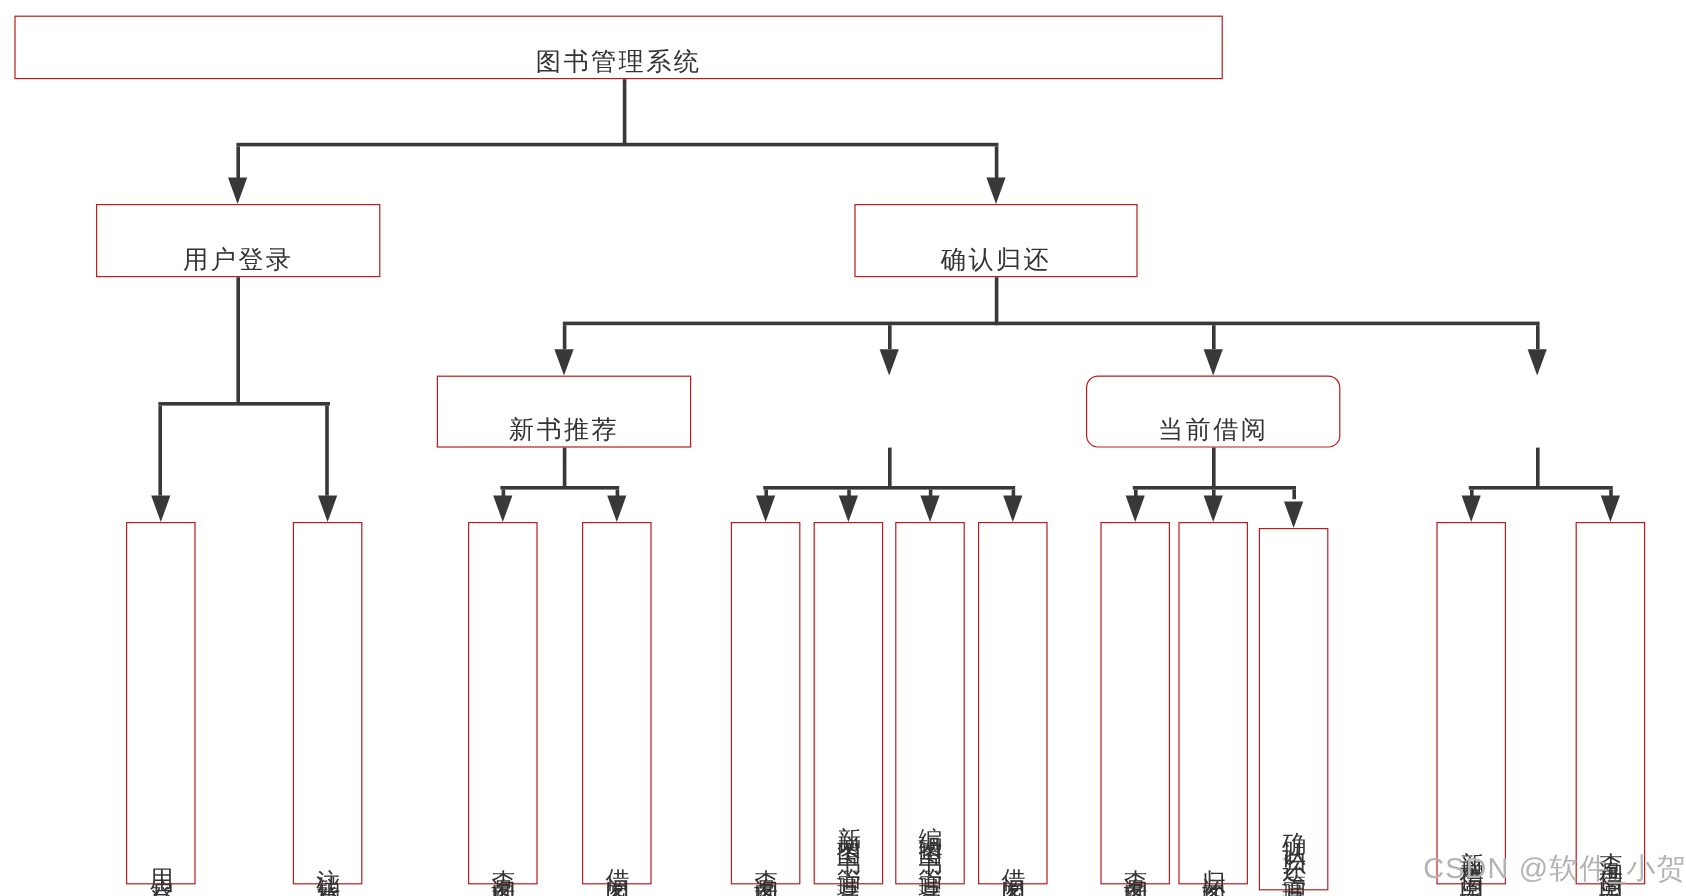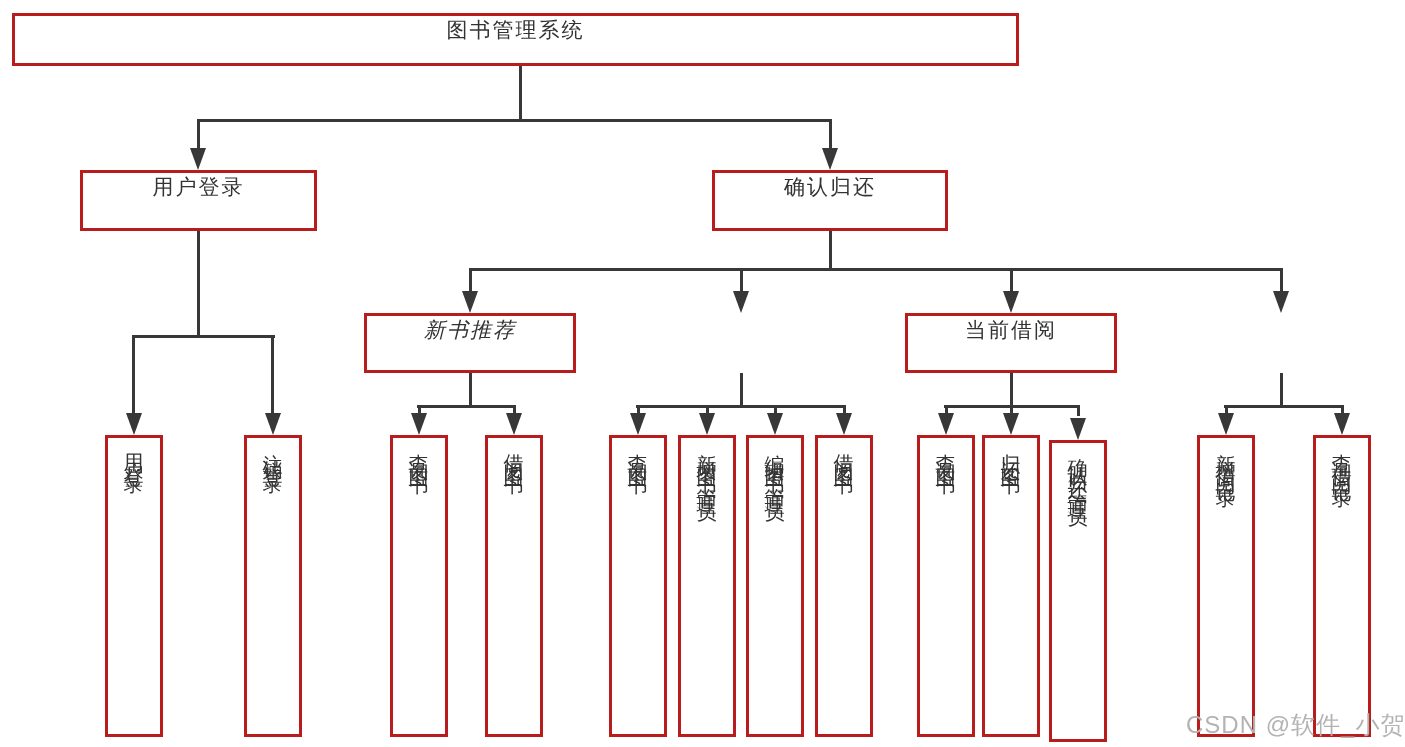--- a/index.html
+++ b/index.html
@@ -2,21 +2,21 @@
 <html><head>
 <meta charset="utf-8">
 <style>
   html,body { margin:0; padding:0; background:#ffffff; }
   .canvas {
     position:relative; width:1405px; height:747px; background:#ffffff;
     font-family:"Liberation Sans","DejaVu Sans",sans-serif; overflow:hidden;
   }
   .box {
     position:absolute; box-sizing:border-box; background:#ffffff;
-    border:3px solid #b91c1c; display:flex; align-items:flex-start; justify-content:center;
+    border:1px solid #b91c1c; display:flex; align-items:flex-end; justify-content:center;
     color:#333333; font-size:21px; letter-spacing:2px;
   }
   .vbox { font-size:20px; letter-spacing:0; }
   .vbox .vtxt {
     writing-mode:vertical-rl; text-orientation:mixed;
     letter-spacing:7px; line-height:1; white-space:nowrap;
   }
   .hl { position:absolute; height:3px; background:#383838; }
   .vl { position:absolute; width:3px; background:#383838; }
   .arr {
@@ -63,24 +63,24 @@
   <div class="hl" style="left:469px; top:268px; width:814px;"></div>
   <div class="vl" style="left:469px; top:271px; height:20px;"></div>
   <div class="arr" style="left:462px; top:291px;"></div>
   <div class="vl" style="left:740px; top:271px; height:20px;"></div>
   <div class="arr" style="left:733px; top:291px;"></div>
   <div class="vl" style="left:1010px; top:271px; height:20px;"></div>
   <div class="arr" style="left:1003px; top:291px;"></div>
   <div class="vl" style="left:1280px; top:271px; height:20px;"></div>
   <div class="arr" style="left:1273px; top:291px;"></div>
 
-  <div class="box" style="left:364px; top:313px; width:212px; height:60px;font-style:italic;">
+  <div class="box" style="left:364px; top:313px; width:212px; height:60px;">
     <span>新书推荐</span>
   </div>
-  <div class="box" style="left:905px; top:313px; width:212px; height:60px;">
+  <div class="box" style="left:905px; top:313px; width:212px; height:60px;border-radius:10px;">
     <span>当前借阅</span>
   </div>
 
   <div class="vl" style="left:469px; top:373px; height:33px;"></div>
   <div class="hl" style="left:417px; top:405px; width:99px;"></div>
   <div class="vl" style="left:418px; top:408px; height:8px;"></div>
   <div class="arr" style="left:411px; top:413px;"></div>
   <div class="vl" style="left:513px; top:408px; height:8px;"></div>
   <div class="arr" style="left:506px; top:413px;"></div>
 

